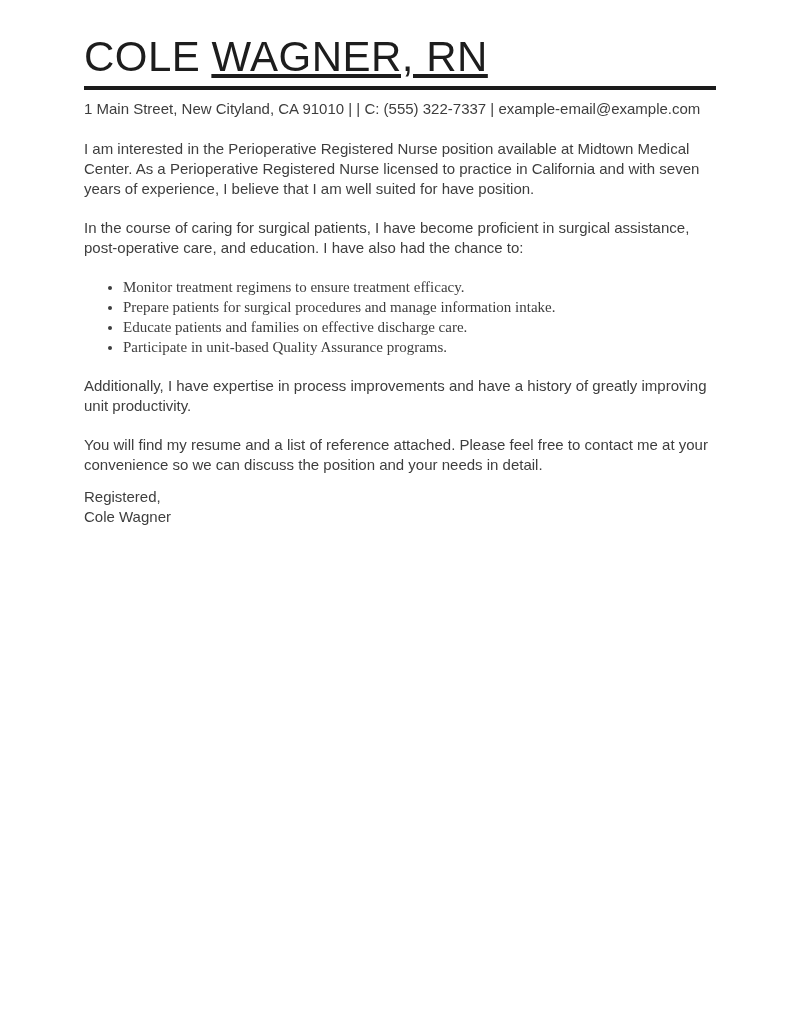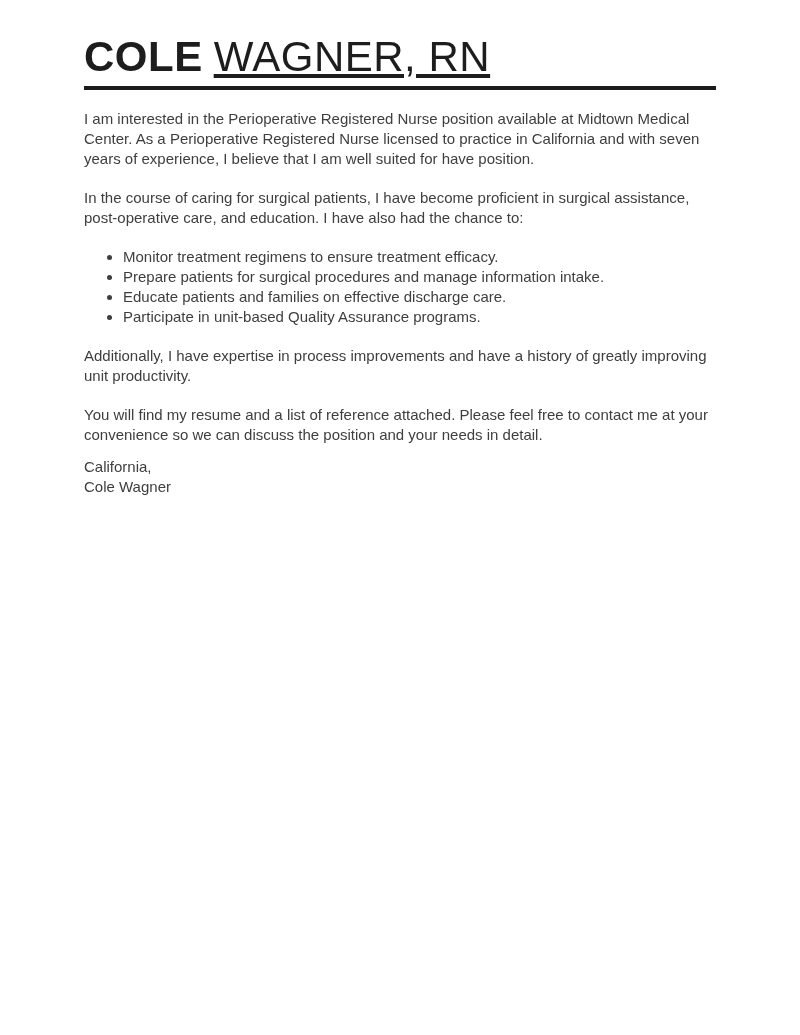--- a/index.html
+++ b/index.html
@@ -24,21 +24,21 @@
 
   
   .name-heading {
     font-size: 42px;
     line-height: 46px;
     letter-spacing: 0.5px;
     color: #1d1d1d;
     white-space: nowrap;
   }
   .name-bold {
-    font-weight: 700;
+    font-weight: 400;
     text-align: right;
   }
   .name-rest {
     font-weight: 400;
     margin-left: 11px;
     text-decoration: underline;
   }
 
   .header-divider {
     height: 4px;
@@ -65,59 +65,61 @@
   }
 
   .para {
     margin-top: 19px;
   }
 
   .bullet-list {
     margin-top: 19px;
     padding-left: 39px;
     list-style: disc outside;
+    font-family: Liberation Serif, serif;
   }
   .bullet-list li {
     line-height: 20px;
   }
 
   .closing {
     margin-top: 12px;
   }
 
   .signature-name {
   }
 </style>
 </head>
 <body>
 
 <div class="page">
 
   <header>
     <h1 class="name-heading"><span class="name-bold">COLE</span><span class="name-rest">WAGNER, RN</span></h1>
     <div class="header-divider"></div>
+    <div class="contact-line">1 Main Street, New Cityland, CA 91010 | | C: (555) 322-7337 | example-email@example.com</div>
   </header>
 
   <main class="letter-body">
 
 
     <p class="para">I am interested in the Perioperative Registered Nurse position available at Midtown Medical Center. As a Perioperative Registered Nurse licensed to practice in California and with seven years of experience, I believe that I am well suited for have position.</p>
 
     <p class="para">In the course of caring for surgical patients, I have become proficient in surgical assistance, post-operative care, and education. I have also had the chance to:</p>
 
     <ul class="bullet-list">
       <li>Monitor treatment regimens to ensure treatment efficacy.</li>
       <li>Prepare patients for surgical procedures and manage information intake.</li>
       <li>Educate patients and families on effective discharge care.</li>
       <li>Participate in unit-based Quality Assurance programs.</li>
     </ul>
 
     <p class="para">Additionally, I have expertise in process improvements and have a history of greatly improving unit productivity.</p>
 
     <p class="para">You will find my resume and a list of reference attached. Please feel free to contact me at your convenience so we can discuss the position and your needs in detail.</p>
 
-    <p class="closing">California,</p>
+    <p class="closing">Registered,</p>
 
     <p class="signature-name">Cole Wagner</p>
 
   </main>
 
 </div>
 
 </body></html>

